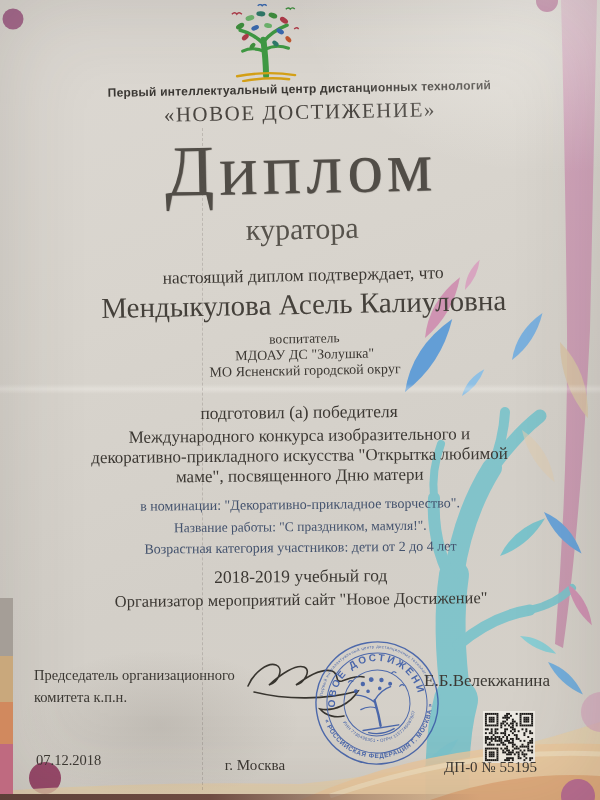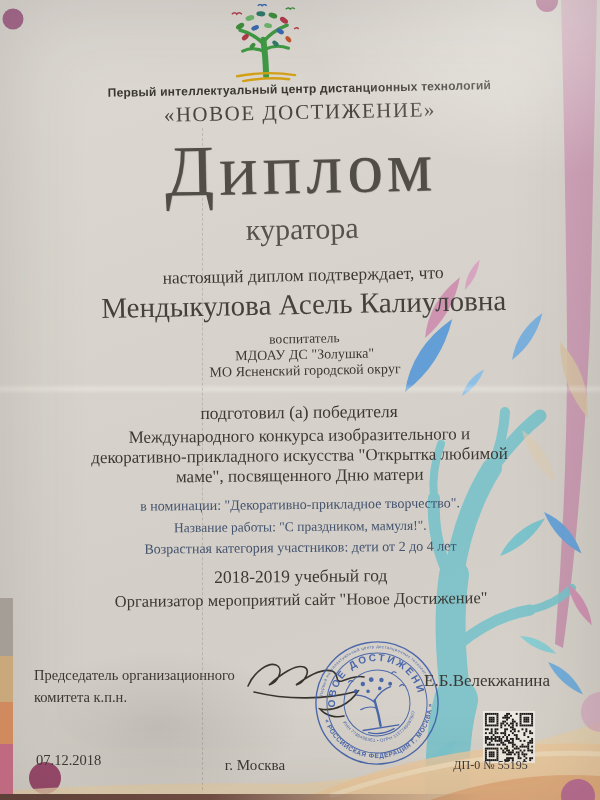--- a/index.html
+++ b/index.html
@@ -31,21 +31,21 @@
   .navy{color:#44536e;}
   .nomin{top:497px;font-size:14px;}
   .work{top:519px;font-size:13.5px;}
   .age{top:540px;font-size:14px;}
   .year{top:567px;font-size:17.5px;}
   .organizer{top:591px;font-size:16.5px;}
   .chairman{left:34px;top:665px;width:230px;text-align:left;font-size:14.5px;line-height:1.5;color:#3b3833;}
   .sig-name{left:424px;top:671px;width:160px;text-align:left;font-size:17px;color:#3b3833;}
   .date{left:36px;top:752px;width:110px;text-align:left;font-size:14.5px;}
   .city{left:185px;top:757px;width:140px;font-size:15px;}
-  .docnum{left:413px;top:759px;width:155px;font-size:12px;}
+  .docnum{left:413px;top:759px;width:155px;font-size:15px;}
   
   .light-tr{left:260px;top:-30px;width:360px;height:230px;
     background:radial-gradient(ellipse at 80% 10%,rgba(250,248,243,.55),rgba(250,248,243,0) 62%);z-index:4;pointer-events:none;}
   .crease-h{left:0;top:384px;width:600px;height:10px;
     background:linear-gradient(rgba(248,246,241,0) 0%,rgba(248,246,241,.35) 50%,rgba(248,246,241,0) 100%);z-index:4;pointer-events:none;}
   .crease-v{left:202px;top:128px;height:662px;width:0;border-left:1px dashed rgba(90,84,76,.22);z-index:4;pointer-events:none;}
   .shade-bl{left:20px;top:650px;width:280px;height:150px;
     background:radial-gradient(closest-side,rgba(66,58,50,.13),rgba(66,58,50,0));z-index:4;pointer-events:none;}
   .vignette{z-index:4;box-shadow:inset 0 0 90px rgba(58,52,45,.16);pointer-events:none;}
   

